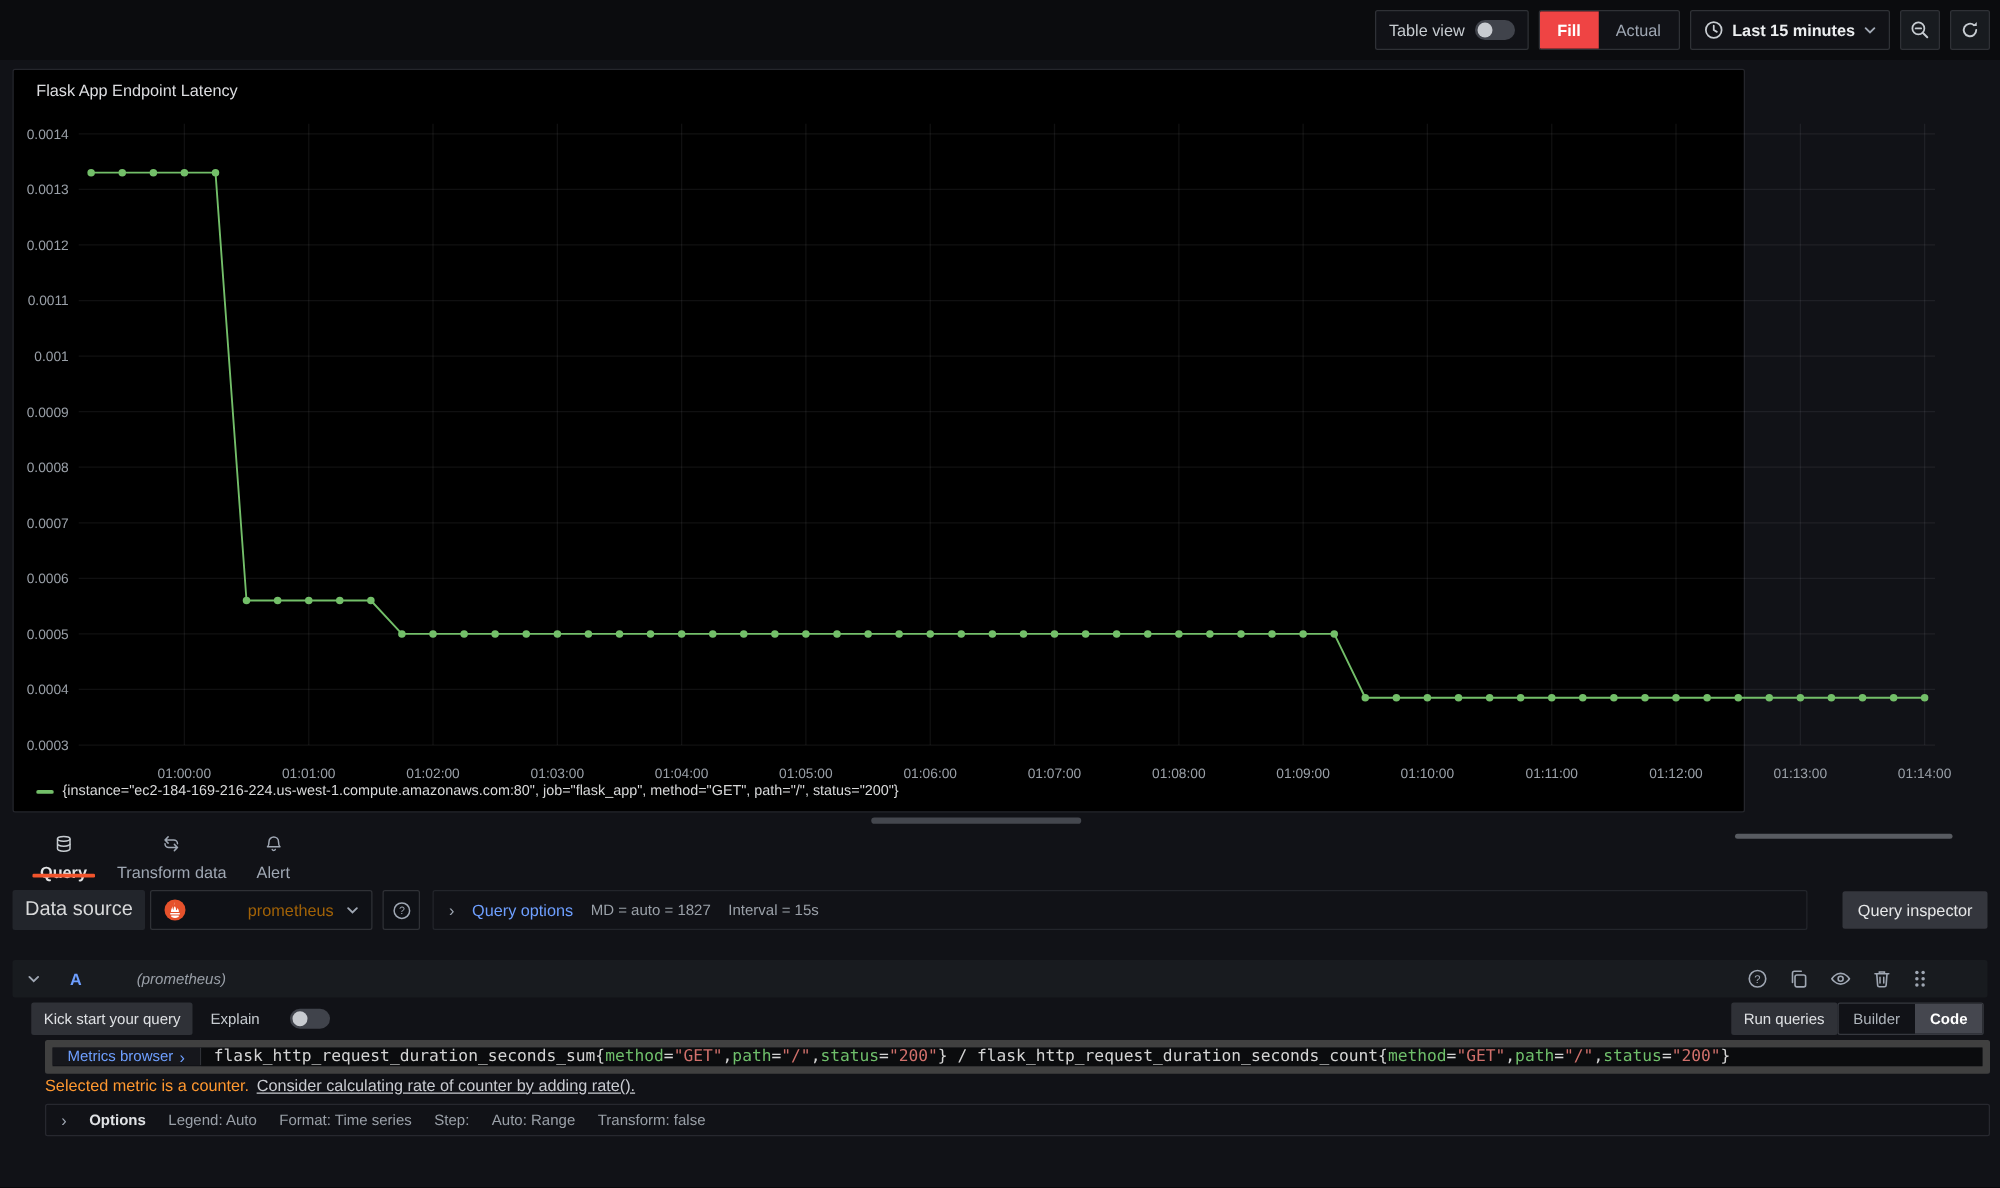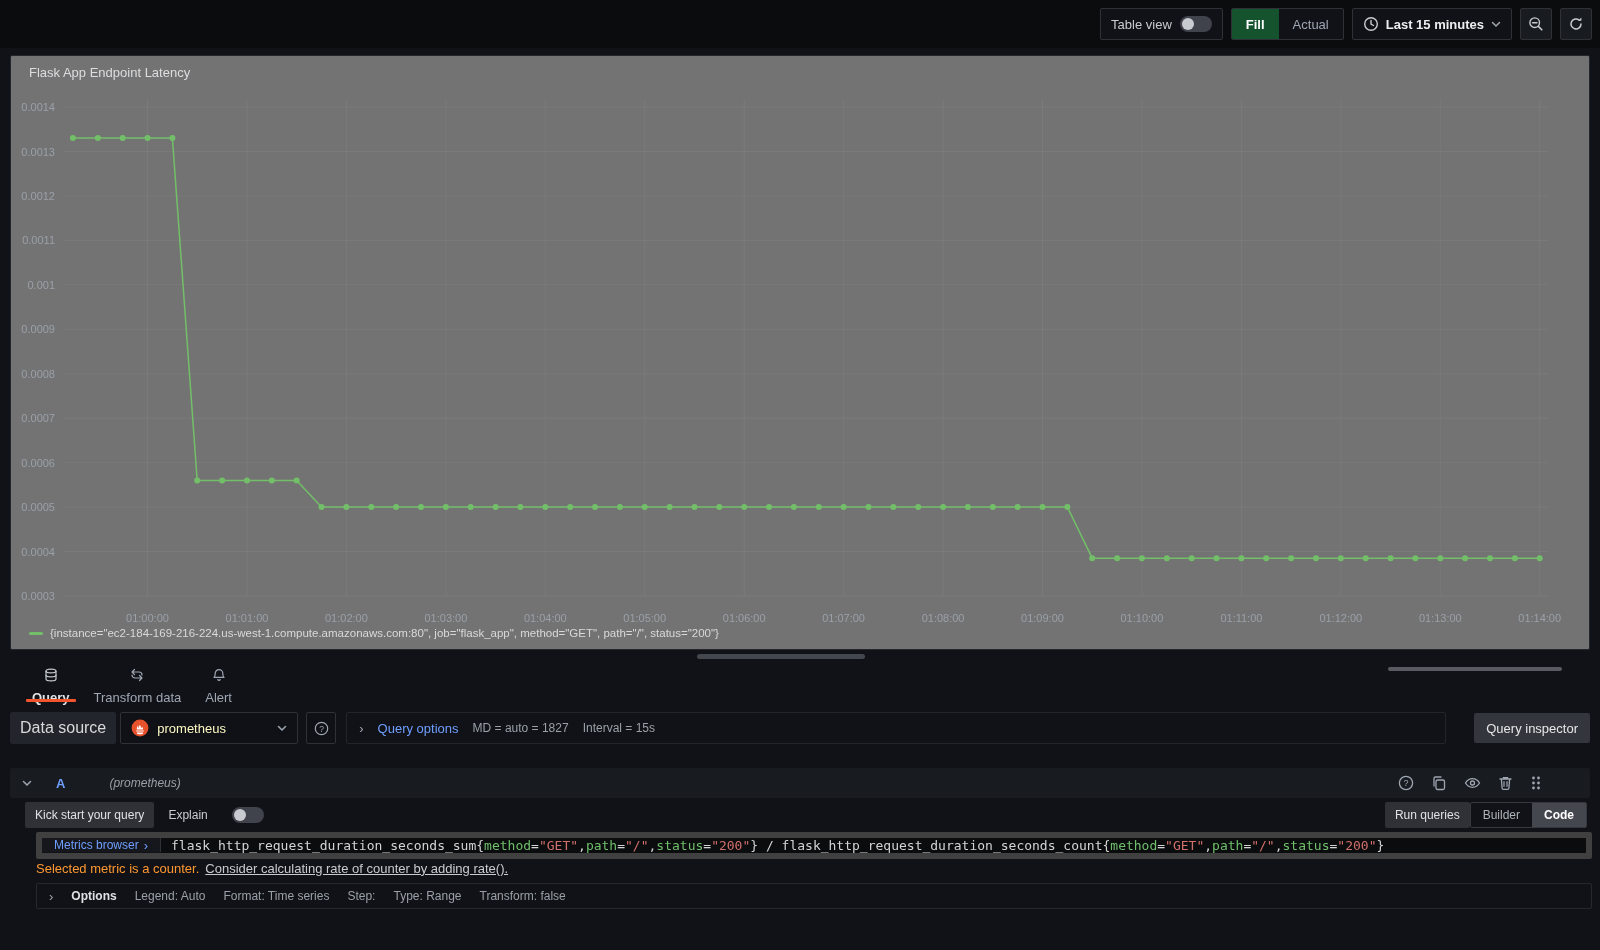--- a/index.html
+++ b/index.html
@@ -30,32 +30,32 @@
   .toggle::after {
     content:''; position:absolute; left:2px; top:2px; width:12px; height:12px;
     border-radius:50%; background:#c8cbd0;
   }
   .seg { overflow:hidden; }
   .seg-btn {
     height:30px; padding:0 14px; font-size:13px; color:#9fa7b3;
     background:transparent; border:none; cursor:pointer;
     font-family:inherit; display:flex; align-items:center;
   }
-  .seg-btn.active { background:#14532d; color:#ffffff; font-weight:700; }
+  .seg-btn.active { background:#ef4444; color:#ffffff; font-weight:700; }
   .timepicker { padding:0 10px; gap:7px; cursor:pointer; }
   .timepicker .label { font-size:13px; font-weight:700; color:#eceef0; }
   .iconbtn {
     width:32px; height:32px; display:flex; align-items:center; justify-content:center;
     border:1px solid #2f3136; border-radius:2px; background:#181b1f; cursor:pointer;
   }
   svg.ic { display:block; }
   
   .panel {
-    position:absolute; left:10px; top:55px; width:1580px; height:595px;
-    background:#737373; border:1px solid #25262c; border-radius:2px;
+    position:absolute; left:10px; top:55px; width:1386px; height:595px;
+    background:#000000; border:1px solid #25262c; border-radius:2px;
   }
   .panel-title {
     position:absolute; top:9px; left:18px;
     font-size:13px; font-weight:500; color:#dcdde0;
   }
   #chart-svg { position:absolute; top:28px; left:0; }
   .grid { stroke:rgba(204,204,220,0.08); stroke-width:1; }
   .tick { fill:#9aa0a8; font-size:11px; font-family:"Liberation Sans", sans-serif; }
   .ytick { text-anchor:end; }
   .xtick { text-anchor:middle; }
@@ -100,21 +100,21 @@
   }
   .ds-label {
     height:32px; display:flex; align-items:center; padding:0 10px;
     background:#22252b; border-radius:2px; font-size:16px; color:#d8d9da;
   }
   .ds-select {
     height:32px; width:178px; display:flex; align-items:center; gap:8px;
     padding:0 10px; background:#0f1116; border:1px solid #2f3136; border-radius:2px;
     cursor:pointer;
   }
-  .ds-select .value { font-size:13px; color:#fef9c3; flex:1; }
+  .ds-select .value { font-size:13px; color:#a16207; flex:1;margin-left:41px; }
   .help-btn {
     width:30px; height:32px; display:flex; align-items:center; justify-content:center;
     border:1px solid #2f3136; border-radius:2px; background:#0f1116; cursor:pointer;
     margin-left:4px;
   }
   .qopts-box {
     height:32px; flex:0 0 1100px; display:flex; align-items:center; gap:14px;
     border:1px solid #23252b; border-radius:2px; padding:0 12px; margin-left:6px;
     cursor:pointer;
   }
@@ -505,15 +505,15 @@
   <span class="warn-text">Selected metric is a counter.</span>
   <span class="warn-link">Consider calculating rate of counter by adding rate().</span>
 </div>
 
 <div class="options-row">
   <span class="chev">›</span>
   <span class="opt-label">Options</span>
   <span class="opt-item">Legend: Auto</span>
   <span class="opt-item">Format: Time series</span>
   <span class="opt-item">Step:</span>
-  <span class="opt-item">Type: Range</span>
+  <span class="opt-item">Auto: Range</span>
   <span class="opt-item">Transform: false</span>
 </div>
 
 </body></html>

